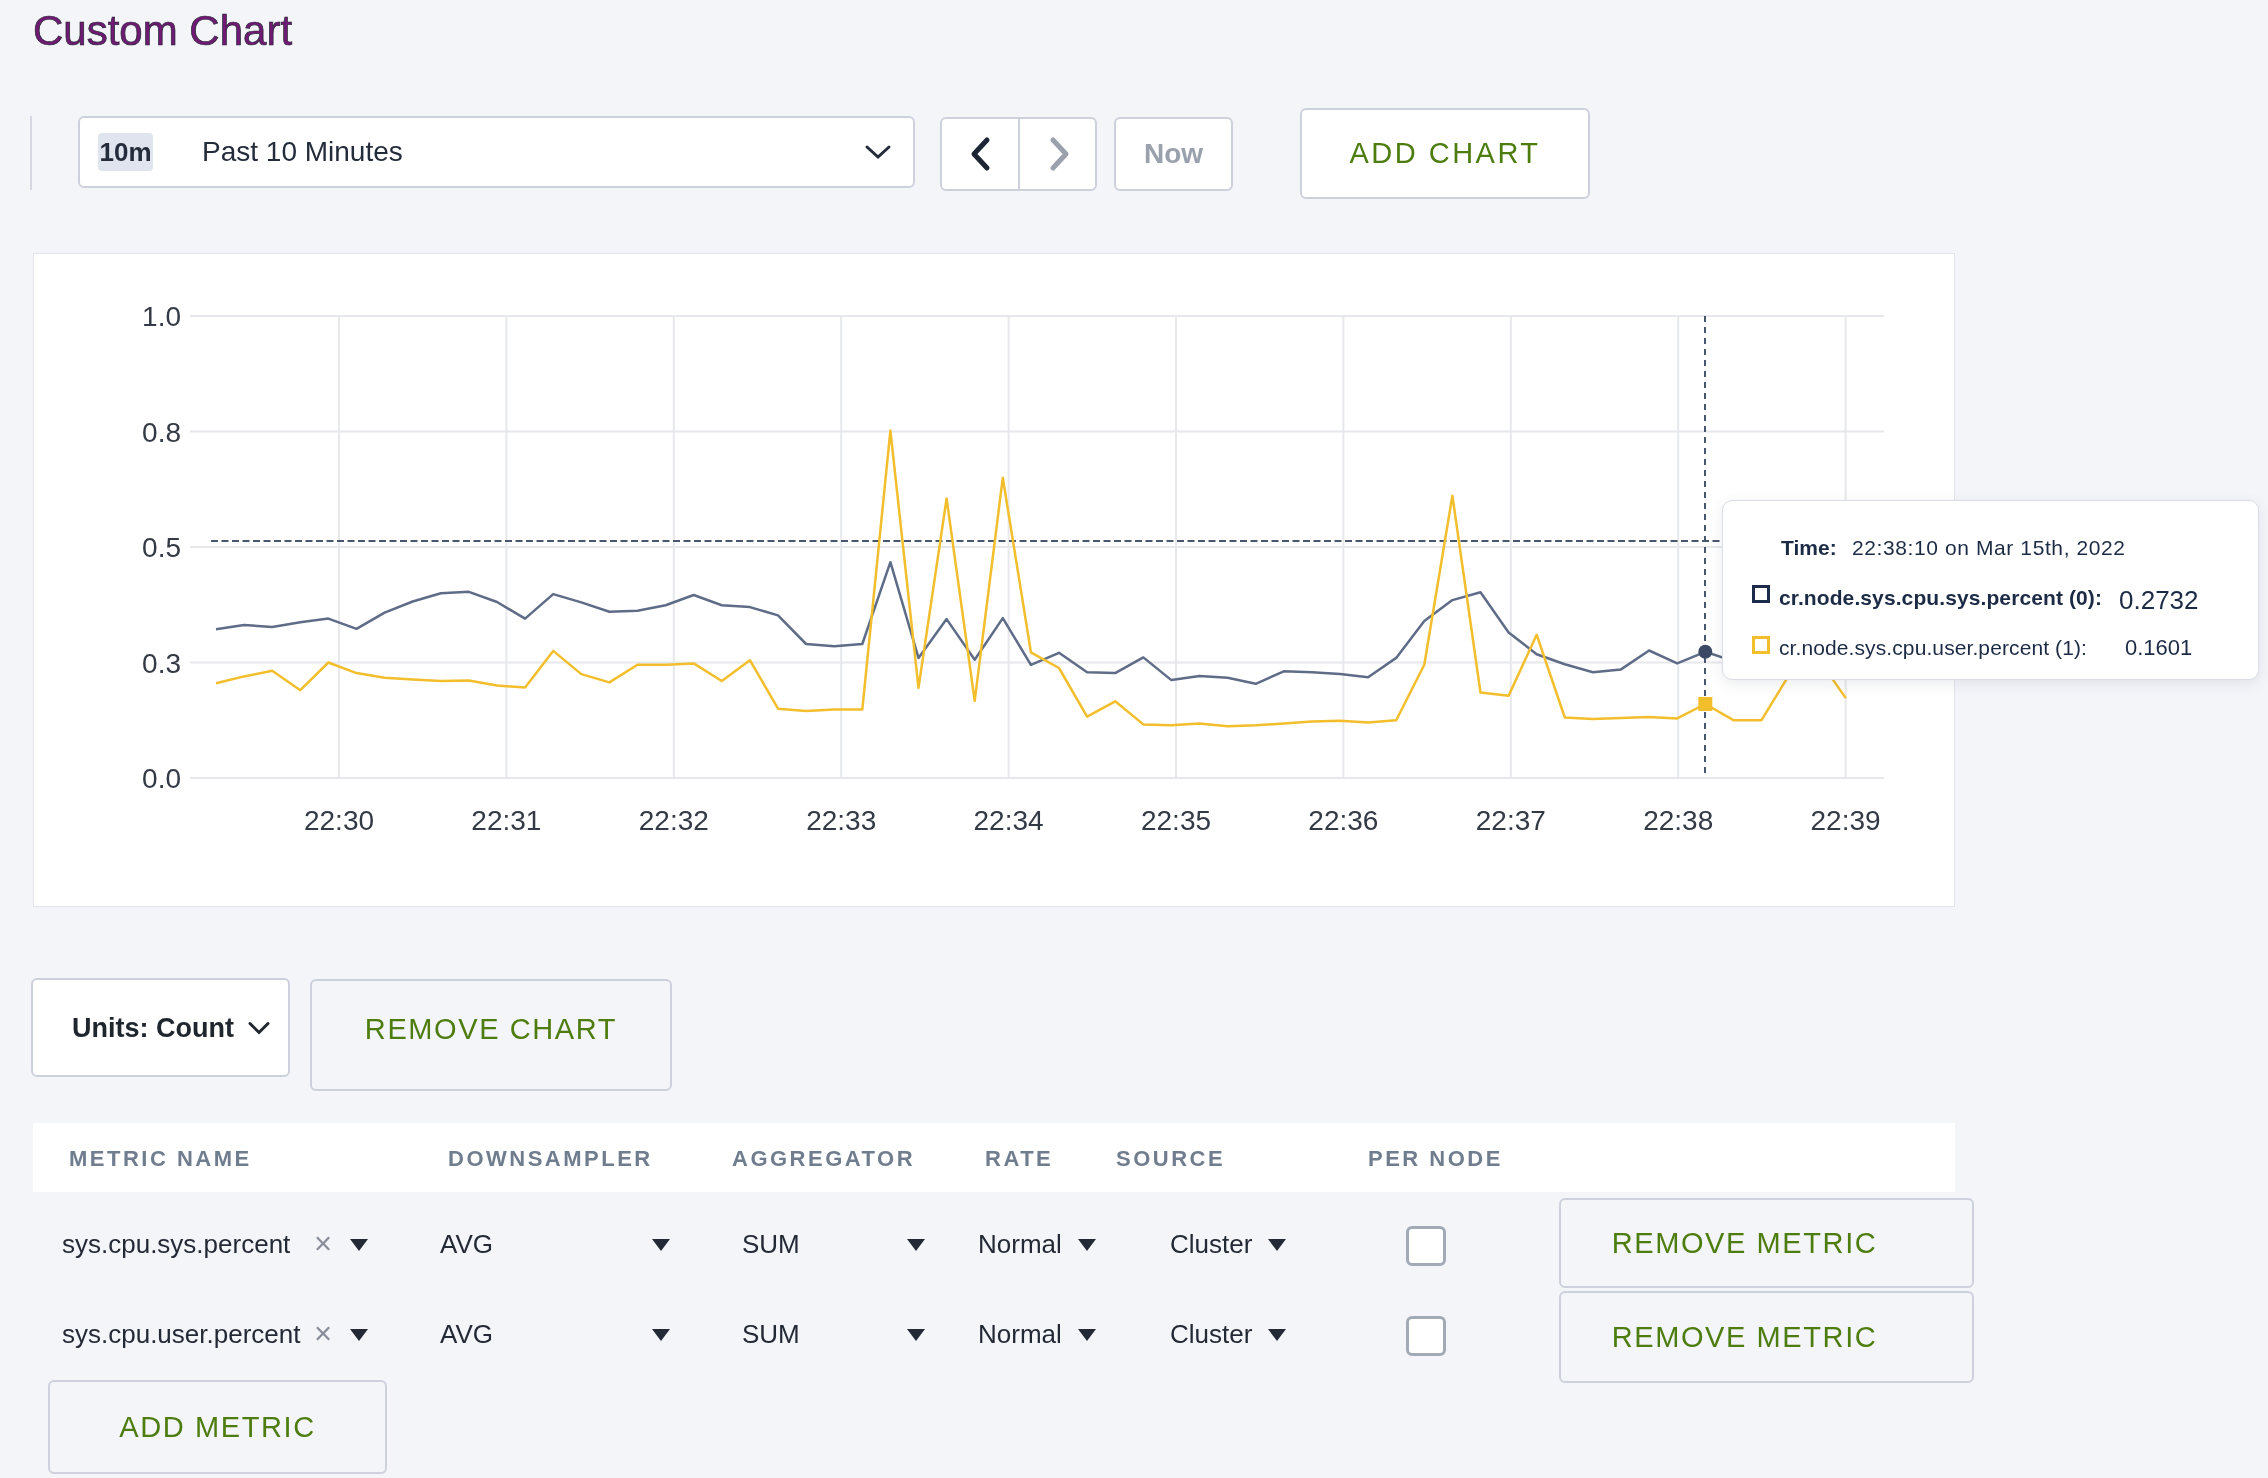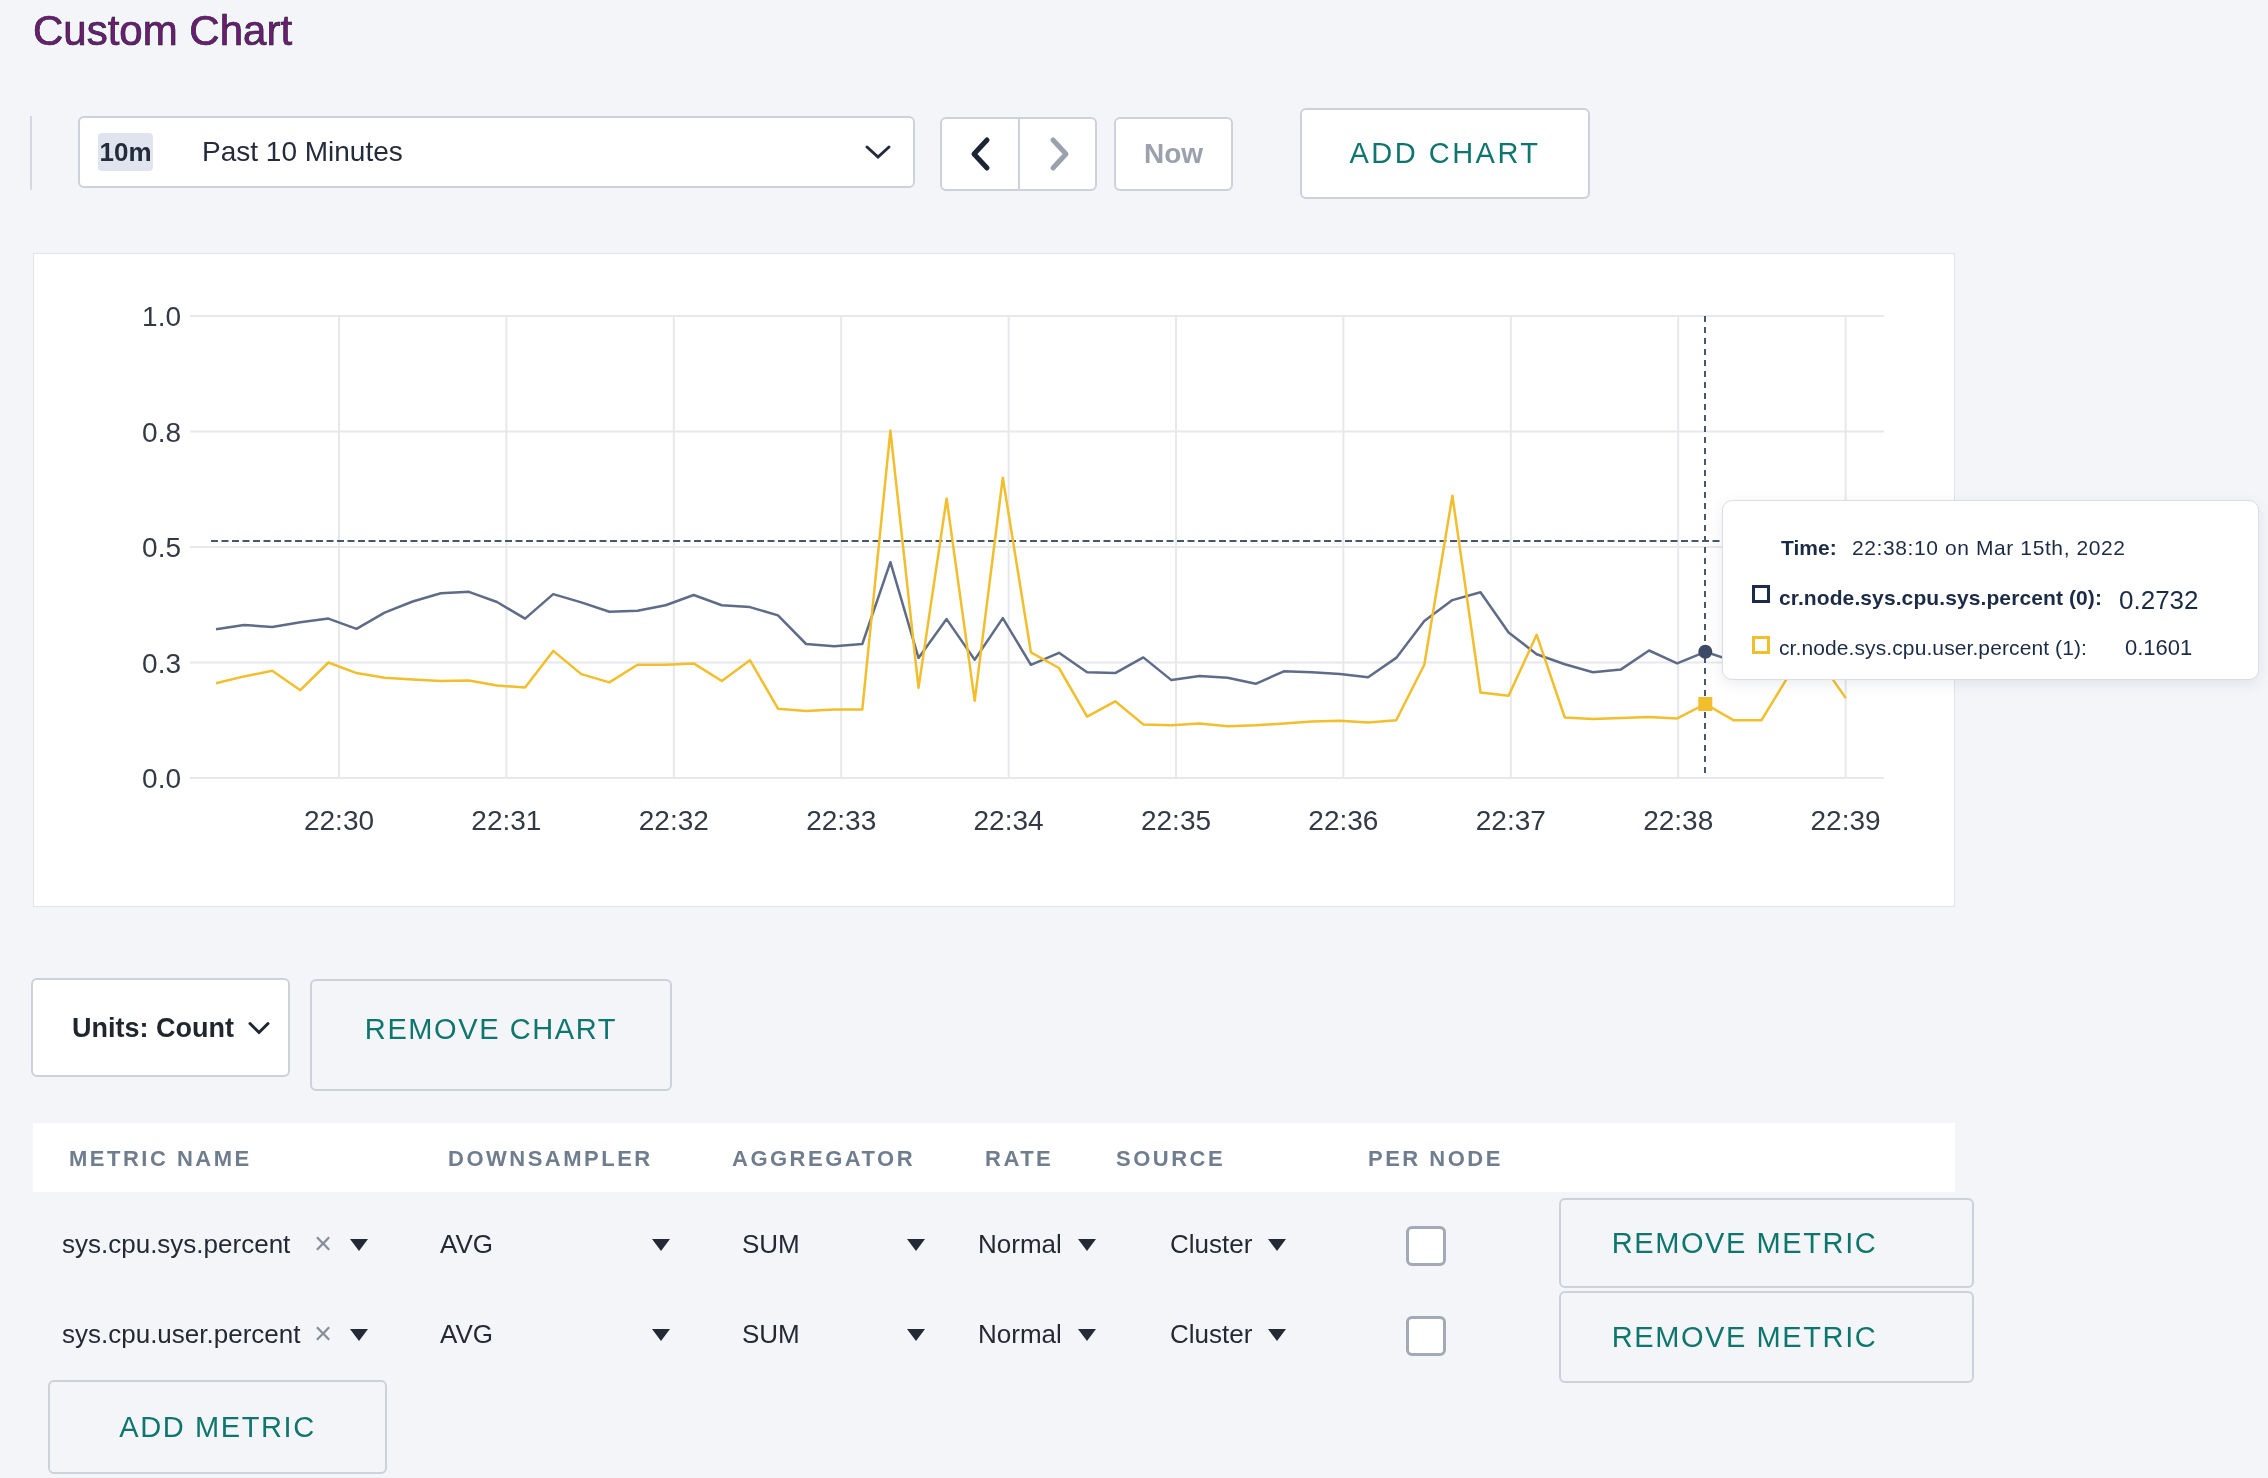--- a/index.html
+++ b/index.html
@@ -1,20 +1,20 @@
 <!DOCTYPE html>
 <html><head>
 <meta charset="utf-8">
 <style>
 html,body{margin:0;padding:0;}
 body{width:2268px;height:1478px;background:#f4f5f9;font-family:"Liberation Sans",sans-serif;position:relative;overflow:hidden;color:#242a35;}
 .abs{position:absolute;white-space:nowrap;}
 .btn{position:absolute;box-sizing:border-box;border:2px solid #ccd1dc;border-radius:6px;background:#fff;}
 .ghost{background:transparent;}
-.bluetxt{color:#0f766e;letter-spacing:1.6px;font-weight:400;font-size:29px;}
+.bluetxt{color:#4d7c0f;letter-spacing:1.6px;font-weight:400;font-size:29px;}
 .caret{position:absolute;width:0;height:0;border-left:9px solid transparent;border-right:9px solid transparent;border-top:12px solid #242a35;}
 .hdr{position:absolute;white-space:nowrap;font-size:22px;font-weight:700;color:#6f7d8e;letter-spacing:2.5px;}
 .rowtxt{position:absolute;white-space:nowrap;font-size:26px;color:#242a35;}
 .cb{position:absolute;width:40px;height:40px;border:3px solid #a2aab6;border-radius:6px;background:#fff;box-sizing:border-box;}
 .ttt{position:absolute;white-space:nowrap;font-size:21px;color:#1c2b45;}
 </style>
 </head>
 <body>
 
 <div class="abs" style="left:33px;top:7px;font-size:42px;font-weight:400;color:#701a75;-webkit-text-stroke:0.7px #20262e;">Custom Chart</div>

